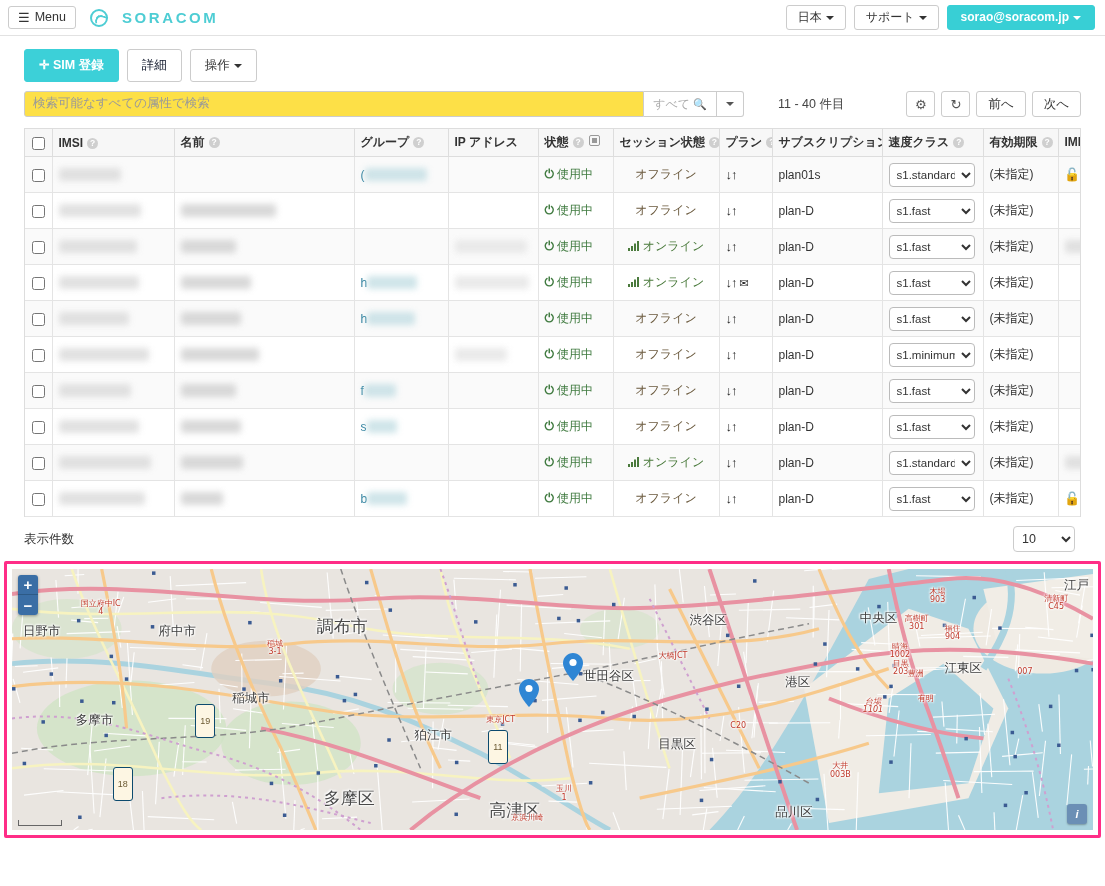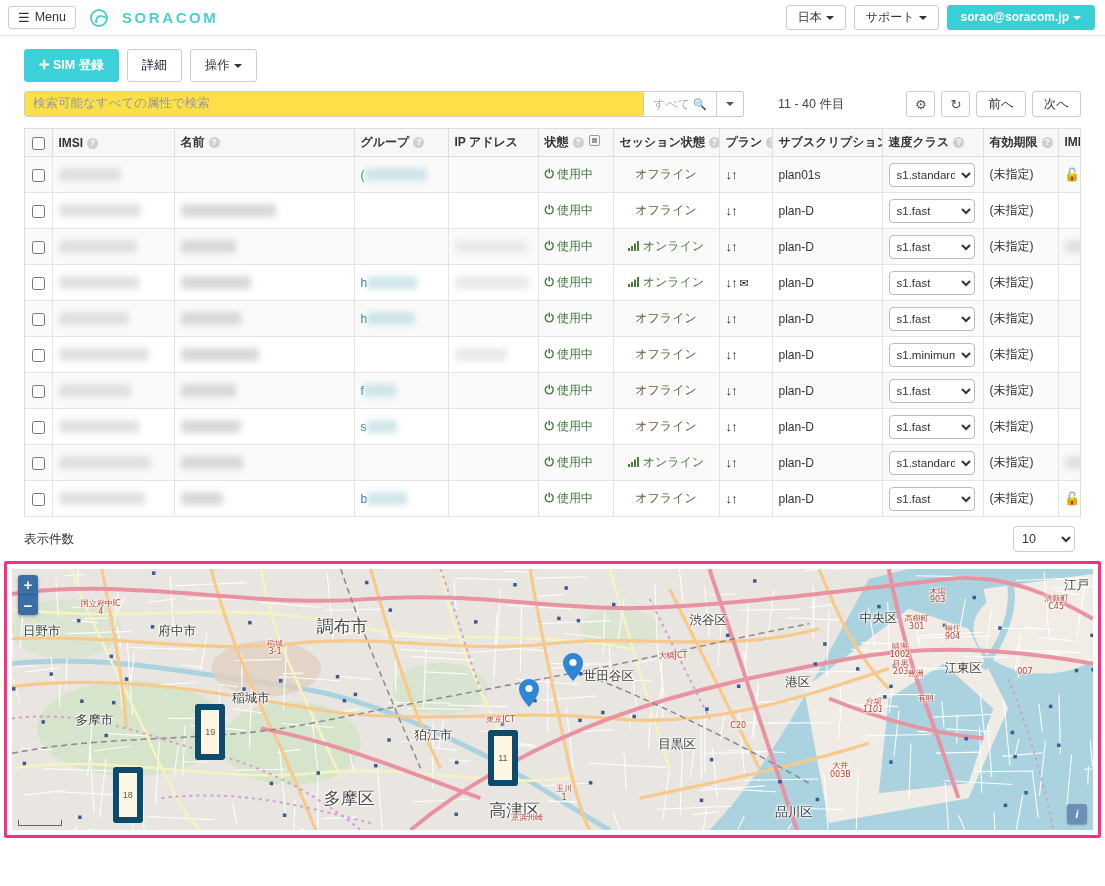--- a/index.html
+++ b/index.html
@@ -303,22 +303,22 @@
     color:#4a4a4a;
     text-shadow:0 0 2px #fff,0 0 3px #fff,1px 1px 2px #fff,-1px -1px 2px #fff;
     white-space:nowrap;
     pointer-events:none;
     font-family:"DejaVu Sans",sans-serif;
   }
   .map-label.big { font-size:12.5px; color:#3b3b3b; }
   .map-label.red { color:#c0392b; font-size:8px; text-align:center; line-height:1.05;}
   .shield {
     position:absolute;
-    background:#fdf6e3; border:6px solid #0c4a6e; border-radius:3px;
-    font-size:9px; color:#6b5a33; padding:17px 4px;
+    background:#fdf6e3; border:1px solid #0c4a6e; border-radius:3px;
+    font-size:9px; color:#6b5a33; padding:11px 4px;
     text-shadow:none;
   }
   .pin {
     position:absolute;
     width:20px; height:28px;
     pointer-events:none;
   }
   .zoom-ctl {
     position:absolute; left:6px; top:6px;
     display:flex; flex-direction:column;

